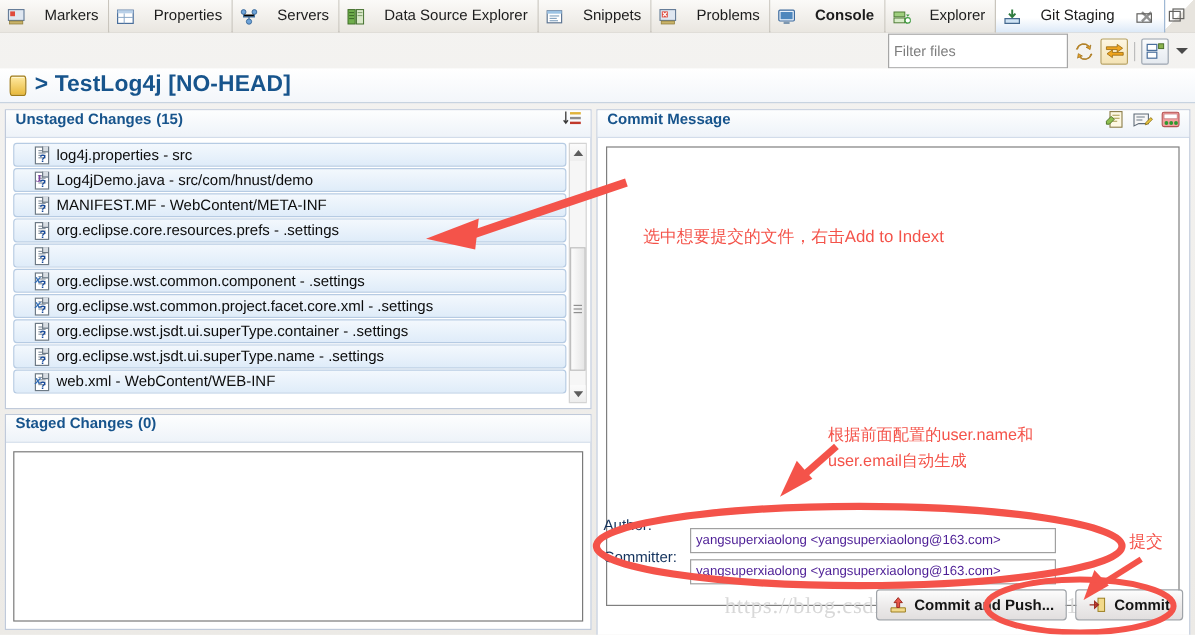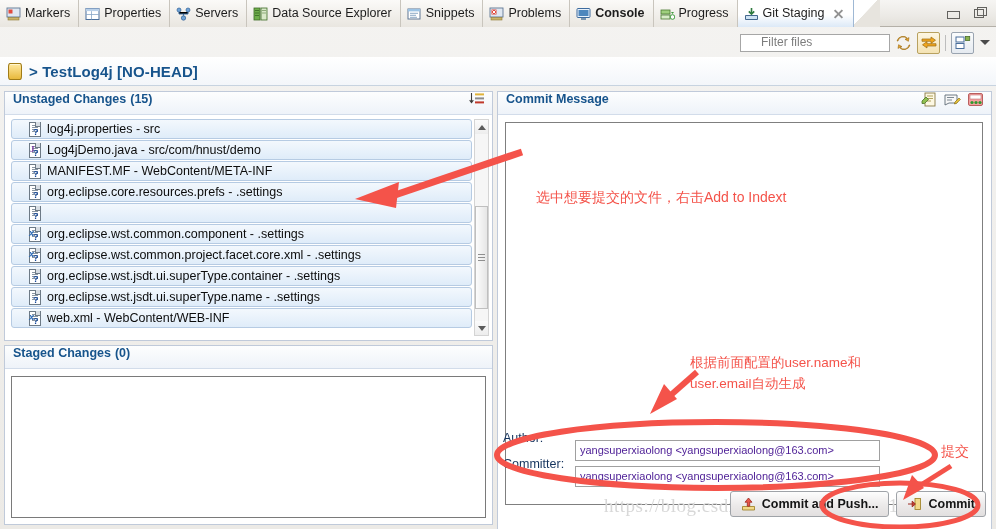--- a/index.html
+++ b/index.html
@@ -10,21 +10,21 @@
     background:#f1f0ee;
     position:relative;
   }
   #root{position:absolute;inset:0;background:linear-gradient(#f4f3f1,#eceae6);}
 
   
   .tabbar{position:absolute;left:0;top:0;width:996px;height:27px;
     background:linear-gradient(#f6f5f3 0%,#eceae6 60%,#e3e0da 100%);
     border-bottom:1px solid #b4b0a8;box-sizing:border-box;}
   .tabs{position:absolute;left:0;top:0;height:27px;display:flex;align-items:stretch;}
-  .tab{display:flex;align-items:center;gap:4px;padding:0 8px 0 6px;height:27px;
+  .tab{display:flex;align-items:center;gap:16px;padding:0 8px 0 6px;height:27px;
     box-sizing:border-box;position:relative;
     border-right:1px solid #c9c5bd;
     background:linear-gradient(#fbfaf8,#e9e6e0);
     color:#1c1c1c;font-size:12.5px;white-space:nowrap;}
   .tab:first-child{border-left:none;}
   .tab.bold .tlabel{font-weight:bold;}
   .tab.active{background:linear-gradient(#ffffff 0%,#ffffff 55%,#dce9f7 100%);
     border-right:1px solid #9fb8d4;}
   .tab .tlabel{line-height:27px;}
   .tabclose{width:13px;height:13px;margin-left:4px;position:relative;opacity:.75;}
@@ -34,37 +34,37 @@
   .tabcurve{width:26px;height:27px;
      background:linear-gradient(to bottom right,#ffffff 45%, #e7e4de 46%);}
   .winbtns{position:absolute;right:8px;top:0;height:27px;display:flex;align-items:center;gap:14px;}
   .winbtn{width:14px;height:12px;position:relative;}
   .winbtn.min:after{content:"";position:absolute;left:1px;top:3px;width:11px;height:6px;border:1.4px solid #63625f;}
   .winbtn.max:after{content:"";position:absolute;left:0px;top:1px;width:8px;height:7px;border:1.4px solid #63625f;}
   .winbtn.max:before{content:"";position:absolute;left:3px;top:-1px;width:8px;height:7px;border:1.4px solid #63625f;}
 
   
   .filterrow{position:absolute;right:0;top:28px;height:29px;display:flex;align-items:center;gap:3px;padding-right:6px;}
-  .filterbox{width:150px;height:18px;background:#fff;border:1px solid #a6a6a6;
-     display:flex;align-items:flex-start;padding:0 20px;box-sizing:border-box;}
+  .filterbox{width:150px;height:29px;background:#fff;border:1px solid #a6a6a6;
+     display:flex;align-items:center;padding:0 4px;box-sizing:border-box;}
   .filterbox .ph{color:#7d7d7d;font-size:12px;}
   .ticon{width:21px;height:20px;position:relative;display:flex;align-items:center;justify-content:center;}
   .ticon.framed{border:1px solid #b8a15f;background:linear-gradient(#fdf6e2,#f4e3b4);border-radius:2px;}
   .ticon.framed2{border:1px solid #9aa4b0;background:linear-gradient(#fbfcfd,#e5eaf0);border-radius:2px;}
   .tsep{width:1px;height:16px;background:#bdbdbd;margin:0 2px;}
   .chev{width:0;height:0;border-left:5px solid transparent;border-right:5px solid transparent;border-top:5px solid #4a4a4a;margin-left:3px;}
 
   
   .repohdr{position:absolute;left:0;top:57px;width:996px;height:29px;
     background:linear-gradient(#ffffff,#f3f6fa);
     border-bottom:1px solid #c7d3e0;box-sizing:border-box;
     display:flex;align-items:center;gap:7px;padding-left:8px;}
   .repoicon{width:12px;height:15px;border:1px solid #a07b16;border-radius:2px/4px;
     background:linear-gradient(#ffe9a0,#e8b93c);box-shadow:inset 0 3px 0 -2px #fff6cf;}
-  .repotitle{font-size:15px;font-weight:bold;color:#17548c;letter-spacing:.1px;}
+  .repotitle{font-size:19px;font-weight:bold;color:#17548c;letter-spacing:.1px;}
 
   
   .panel{position:absolute;background:#fff;border:1px solid #c0cada;box-sizing:border-box;}
   .panelhdr{height:23px;background:linear-gradient(#fdfefe,#eef3f9);
     border-bottom:1px solid #d2dcea;display:flex;align-items:flex-start;
     padding:0 4px 0 8px;box-sizing:border-box;}
   .panelhdr .ptitle{font-size:12.5px;color:#17548c;font-weight:bold;}
   .panelhdr .pcount{font-size:12.5px;color:#17548c;font-weight:bold;}
   .hdricons{margin-left:auto;display:flex;align-items:center;gap:6px;padding-right:3px;}
 
@@ -221,21 +221,21 @@
         </div>
         <div class="tab">
           <span style="display: flex;">
             <svg width="15" height="14" viewBox="0 0 15 14">
               <rect x="1" y="3" width="9" height="4" fill="#9fcf7e" stroke="#4c7a33" stroke-width=".8"></rect>
               <rect x="1" y="8" width="9" height="4" fill="#d8ecc8" stroke="#4c7a33" stroke-width=".8"></rect>
               <path d="M11 5h3l-1.5 2z" fill="#3f9b3f"></path>
               <circle cx="12.5" cy="10" r="2.3" fill="#fff" stroke="#3f9b3f" stroke-width="1"></circle>
             </svg>
           </span>
-          <span class="tlabel">Progress</span>
+          <span class="tlabel">Explorer</span>
         </div>
         <div class="tab active">
           <span style="display: flex;">
             <svg width="15" height="14" viewBox="0 0 15 14">
               <path d="M7.5 1v5.5M4.8 4.4 7.5 7.2l2.7-2.8" fill="none" stroke="#2f7b3f" stroke-width="1.6"></path>
               <path d="M1.5 8.5h12v4h-12z" fill="#cfe3f4" stroke="#44688e" stroke-width="1"></path>
             </svg>
           </span>
           <span class="tlabel">Git Staging</span>
           <span class="tabclose"></span>

